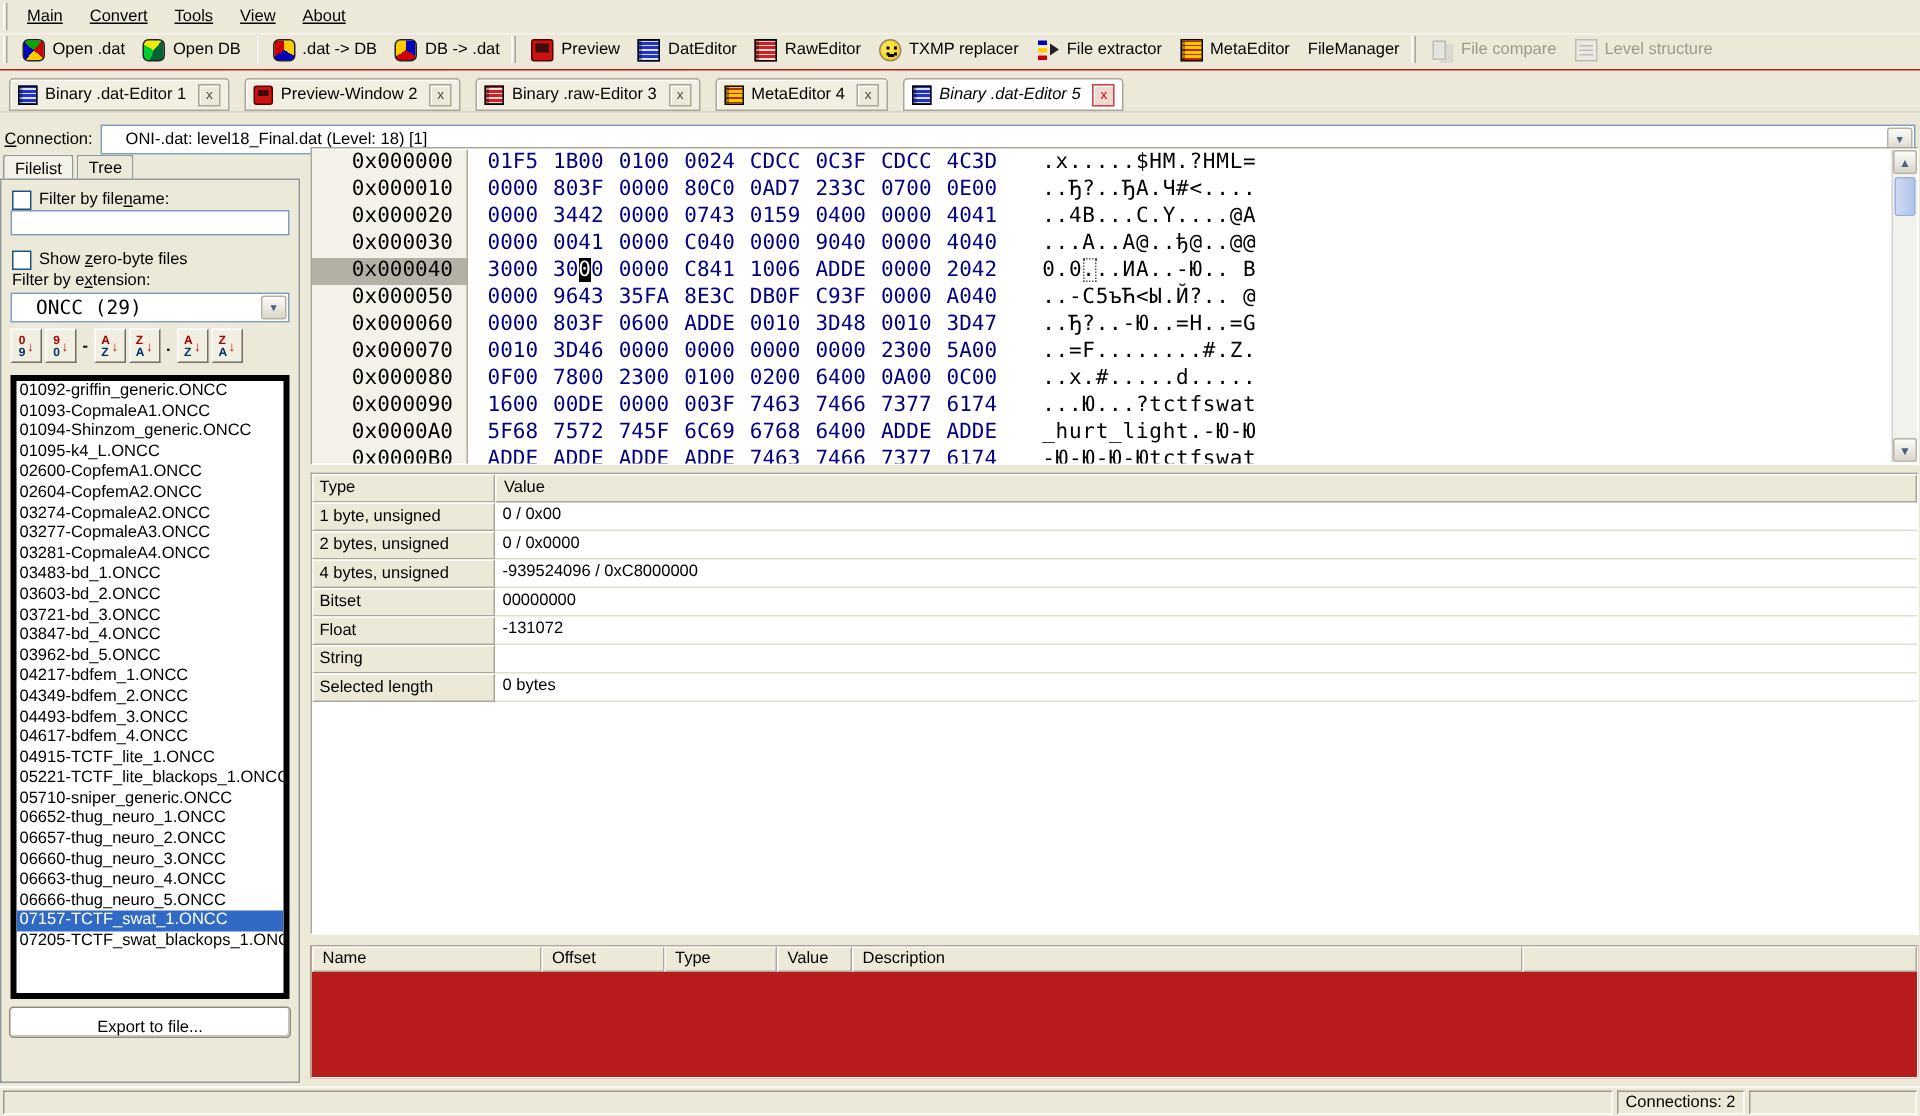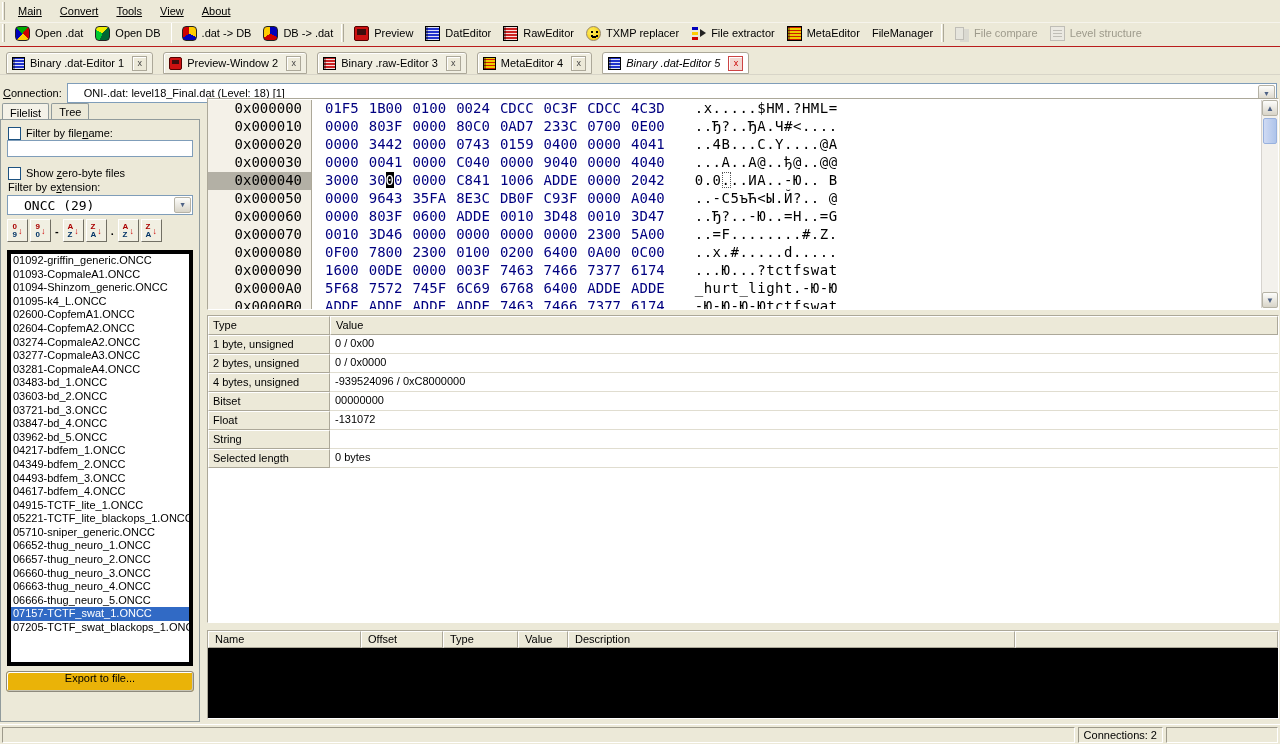--- a/index.html
+++ b/index.html
@@ -84,22 +84,22 @@
   .ext-combo{position:absolute;left:6px;top:75px;width:186px;font:13px "DejaVu Sans Mono",monospace}
   .sort-row{position:absolute;left:6px;top:99px;display:flex;align-items:center;gap:2px}
   .sort-btn{width:21px;height:23px;background:#f1efe2;display:flex;align-items:center;justify-content:center;gap:1px;padding:1px}
   .sort-stack{display:flex;flex-direction:column;font:bold 8px "Liberation Sans",sans-serif;line-height:8px}
   .sort-top{color:#a00}.sort-bottom{color:#036}
   .sort-arrow{color:#c00;font-size:9px}
   .sort-sep{padding:0 2px;font-weight:bold}
   .filelist{position:absolute;left:6px;top:130px;width:186px;height:416px;background:#fff;border:4px solid #000000;overflow:hidden}
   .file-item{height:13.6px;line-height:13.5px;padding:0 2px;white-space:nowrap}
   .file-item.selected{background:#316ac5;color:#fff}
-  .side-btn{position:absolute;left:5px;width:188px;height:21px;display:flex;align-items:flex-start;justify-content:center;
-     background:#eab308;border:1px solid #8e8a7d;border-radius:3px;box-shadow:inset 1px 1px 0 #fff,inset -1px -1px 0 #c8c5b5}
+  .side-btn{position:absolute;left:5px;width:188px;height:21px;display:flex;align-items:flex-end;justify-content:center;
+     background:#ffffff;border:1px solid #8e8a7d;border-radius:3px;box-shadow:inset 1px 1px 0 #fff,inset -1px -1px 0 #c8c5b5}
   .export-btn{top:551px}
   .import-btn{top:577px}
 
   
   .hex-pane{position:absolute;left:207px;top:98px;right:1px;height:212px;background:#fff;
             border:1px solid;border-color:#aca899 #fff #fff #aca899;overflow:hidden}
   .hex-rows{position:absolute;left:0;top:1px;right:18px;bottom:0;overflow:hidden}
   .hex-row{display:flex;height:18px;line-height:18px;font:14px "DejaVu Sans Mono",monospace;white-space:pre}
   .hex-addr{width:104px;text-align:right;padding-right:9px;background:#f4f1e8;border-right:1px solid #aca899;flex:none}
   .hex-addr.selected{background:#b3b0a5}
@@ -118,21 +118,21 @@
   
   .value-pane{position:absolute;left:207px;top:315px;right:1px;height:308px;background:#fff;
               border:1px solid;border-color:#aca899 #fff #fff #aca899}
   .vi-row{display:flex;height:19px}
   .vi-type{width:122px;flex:none;padding:2px 4px;background:#ece9d8;
            border:1px solid;border-color:#fff #aca899 #aca899 #fff}
   .vi-value{flex:1;padding:2px 5px;border-bottom:1px solid #e0ddd0;white-space:nowrap}
   .vi-row.header .vi-value{background:#ece9d8;border:1px solid;border-color:#fff #aca899 #aca899 #fff}
 
   
-  .bottom-pane{position:absolute;left:207px;top:630px;right:1px;height:89px;background:#000000;
+  .bottom-pane{position:absolute;left:207px;top:630px;right:1px;height:89px;background:#b91c1c;
                border:1px solid;border-color:#aca899 #fff #fff #aca899}
   .bt-header{display:flex;height:17px}
   .bt-cell{padding:1px 6px;background:#ece9d8;border:1px solid;border-color:#fff #aca899 #aca899 #fff;white-space:nowrap;overflow:hidden}
   .bt-c0{width:153px}.bt-c1{width:82px}.bt-c2{width:75px}.bt-c3{width:50px}.bt-c4{width:447px}.bt-fill{flex:1}
 
   
   .statusbar{position:absolute;left:0;bottom:0;width:100%;height:20px;background:#ece9d8;border-top:1px solid #fff;
              display:flex;gap:3px;align-items:center;padding:2px}
   .sb-panel{height:16px;border:1px solid;border-color:#9d9a8b #fff #fff #9d9a8b;padding:1px 5px;white-space:nowrap}
   .sb-main{flex:1}

